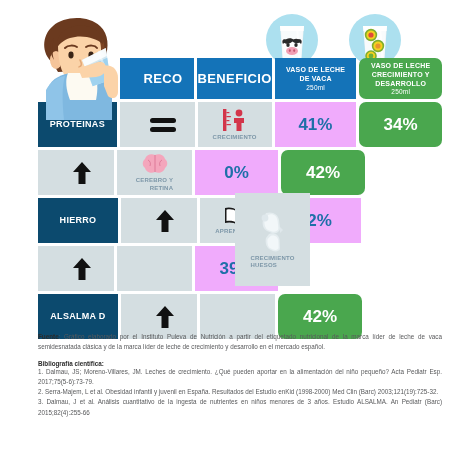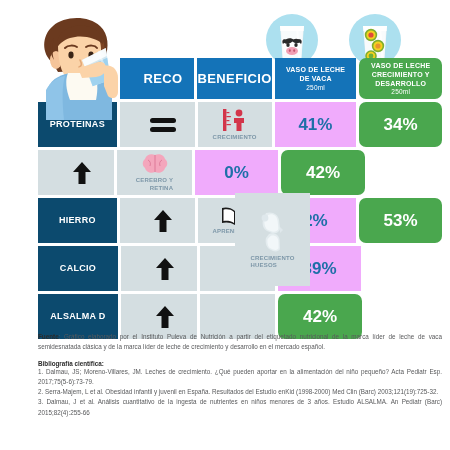--- a/index.html
+++ b/index.html
@@ -222,25 +222,23 @@
       <div class="cell c-benef grey benef-wrap">
         <svg width="30" height="20" viewBox="0 0 30 20">
           <path d="M15 5 C11 1 5 1 2 2 L2 17 C5 16 11 16 15 19 Z" fill="#1b1b1b"></path>
           <path d="M15 5 C19 1 25 1 28 2 L28 17 C25 16 19 16 15 19 Z" fill="#1b1b1b"></path>
           <path d="M14 6 C11 3 6 3 3.5 3.8 L3.5 15 C6.5 14.6 11.5 14.8 14 17 Z" fill="#ffffff"></path>
           <path d="M16 6 C19 3 24 3 26.5 3.8 L26.5 15 C23.5 14.6 18.5 14.8 16 17 Z" fill="#ffffff"></path>
         </svg>
         <div class="benef-cap">APRENDIZAJE</div>
       </div>
       <div class="cell c-vaca val-blue">2%</div>
-      <div class="cell c-cyd val-green">53%</div>
-    </div>
-
-    <div class="row drow">
-      <div class="cell c-label lab">CALCIO</div>
+    </div>
+
+    <div class="row drow">
       <div class="cell c-reco grey">
         <svg class="reco-ico" width="20" height="24" viewBox="0 0 20 24">
           <path d="M10 1 L19 11 L13.5 11 L13.5 23 L6.5 23 L6.5 11 L1 11 Z" fill="#111"></path>
         </svg>
       </div>
       <div class="cell c-benef grey"></div>
       <div class="cell c-vaca val-blue">39%</div>
     </div>
 
     <div class="row drow">

